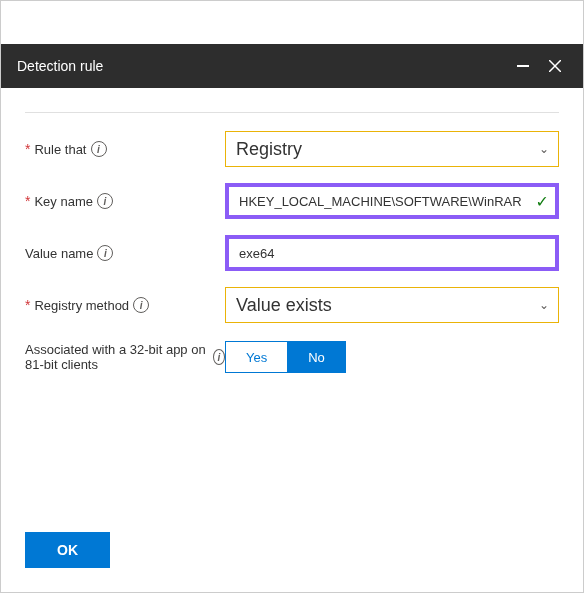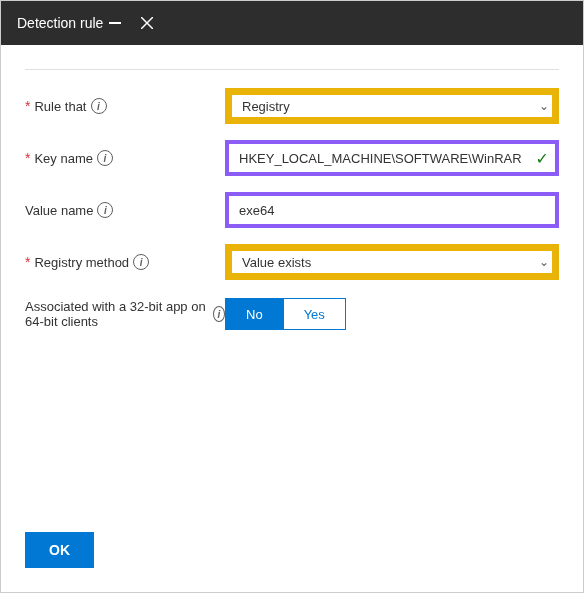--- a/index.html
+++ b/index.html
@@ -26,23 +26,24 @@
       display: flex;
       flex-direction: column;
     }
 
     .dialog-titlebar {
       background: #2d2d2d;
       color: #ffffff;
       padding: 10px 16px;
       display: flex;
       align-items: center;
-      justify-content: flex-start;
+      justify-content: space-between;
       height: 44px;
       flex-shrink: 0;
+      margin-top: 43px;
     }
 
     .dialog-title {
       font-size: 14px;
       font-weight: 400;
     }
 
     .titlebar-controls {
       display: flex;
       gap: 8px;
@@ -125,23 +126,23 @@
     }
 
     .select-wrapper {
       position: relative;
       width: 100%;
     }
 
     .form-select {
       width: 100%;
       height: 36px;
-      border: 7px solid #eab308;
+      border: 1px solid #eab308;
       padding: 0 32px 0 10px;
-      font-size: 13px;
+      font-size: 18px;
       color: #333333;
       appearance: none;
       background: #ffffff;
       cursor: pointer;
       outline: none;
     }
 
     .select-arrow {
       position: absolute;
       right: 10px;
@@ -207,21 +208,21 @@
       display: flex;
       align-items: center;
       flex-shrink: 0;
     }
 
     .btn-ok {
       background: #0078d4;
       color: #ffffff;
       border: none;
       height: 36px;
-      padding: 0 24px;
+      padding: 0 32px;
       font-size: 14px;
       cursor: pointer;
       font-weight: 600;
     }
 
     .spacer {
       flex: 1;
     }
   </style>
 </head>
@@ -310,27 +311,27 @@
             <option>Version comparison</option>
             <option>Date comparison</option>
           </select>
           <span class="select-arrow">⌄</span>
         </div>
       </div>
     </div>
 
     <div class="form-row">
       <div class="form-label">
-        <span>Associated with a 32-bit app on 64-bit clients</span>
+        <span>Associated with a 32-bit app on 81-bit clients</span>
         <span class="info-icon">i</span>
       </div>
       <div class="form-control">
         <div class="toggle-group">
+          <button class="toggle-btn">Yes</button>
           <button class="toggle-btn active">No</button>
-          <button class="toggle-btn">Yes</button>
         </div>
       </div>
     </div>
 
     <div class="spacer"></div>
   </div>
 
   <div class="dialog-footer">
     <button class="btn-ok">OK</button>
   </div>

